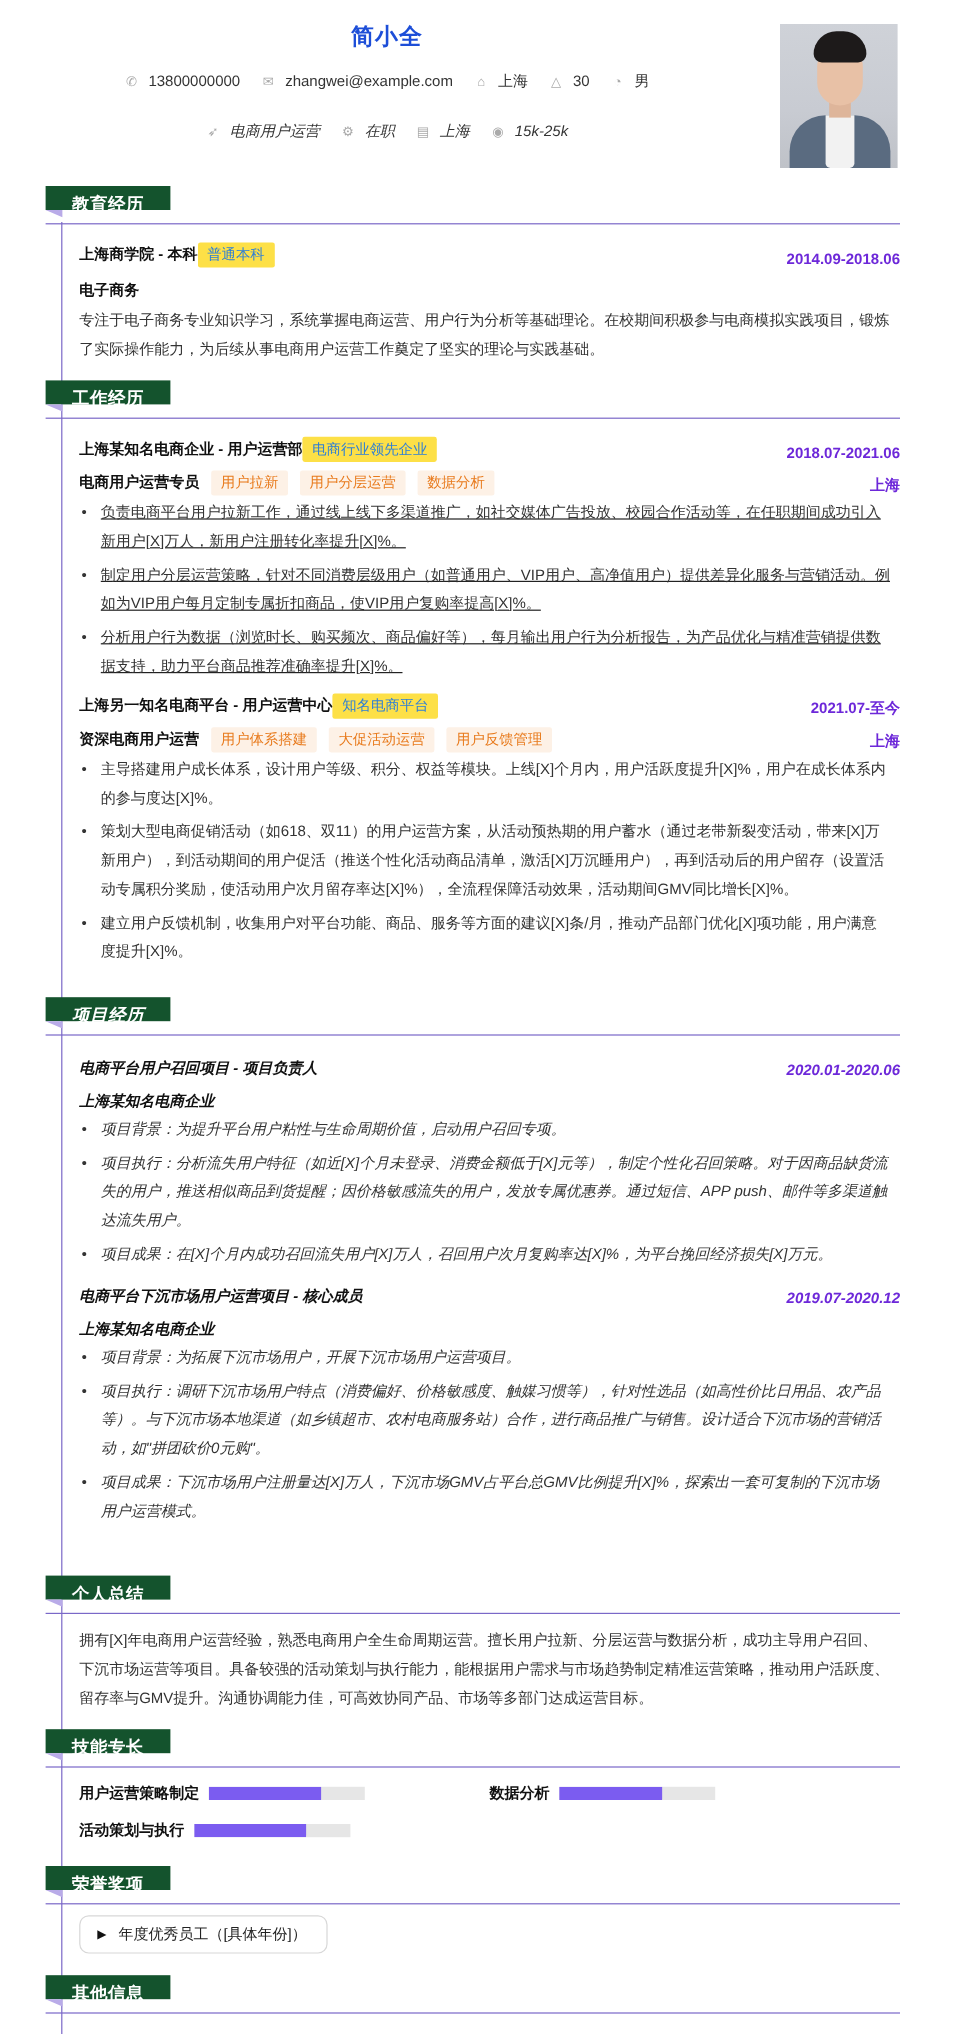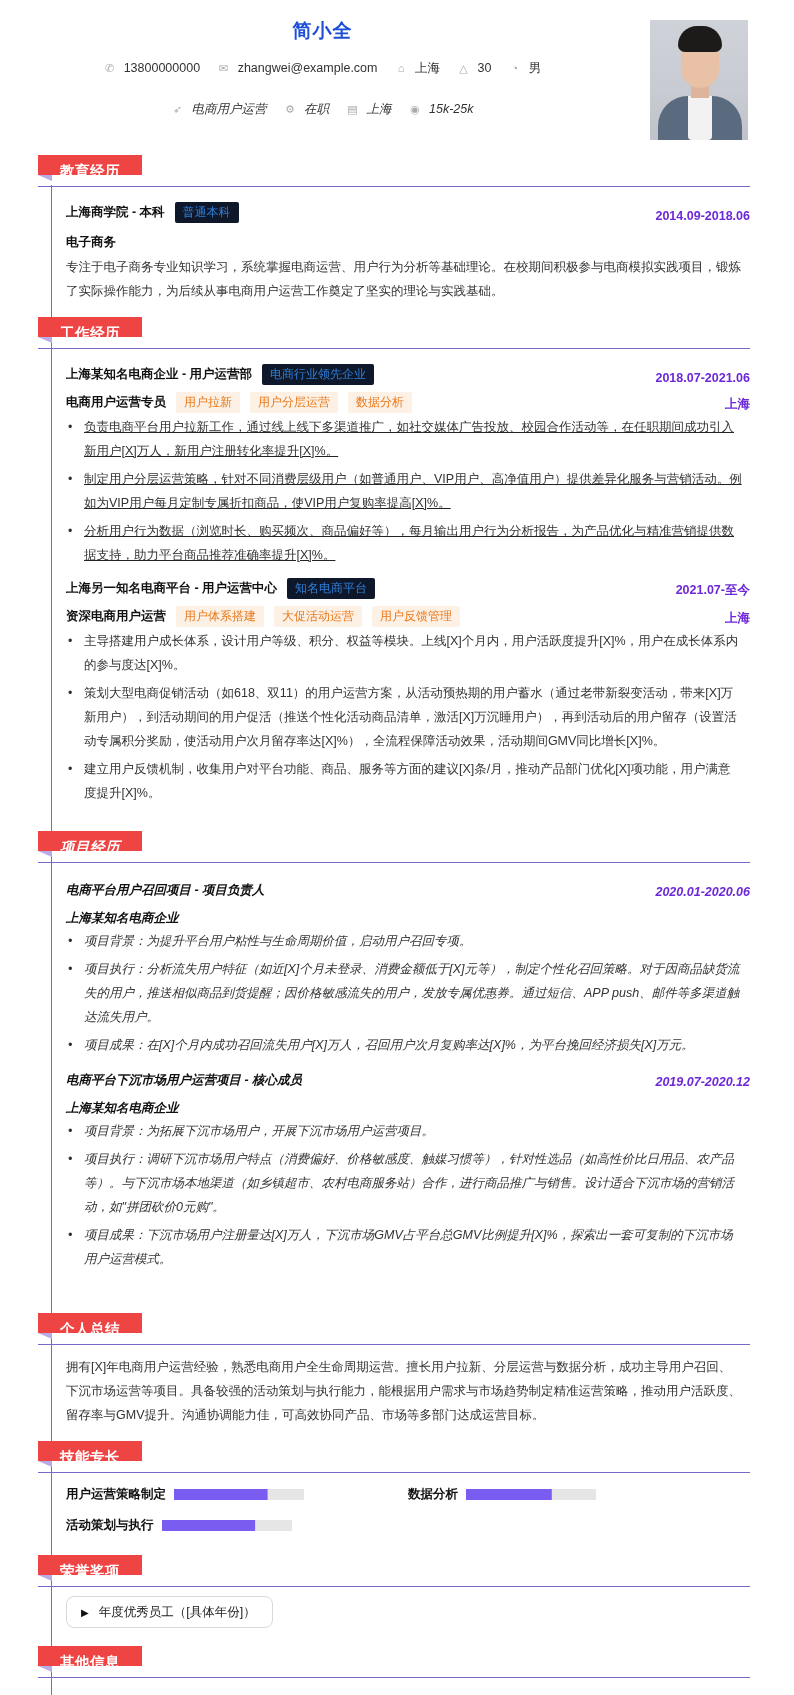--- a/index.html
+++ b/index.html
@@ -36,37 +36,37 @@
   .photo .face { position: absolute; left: 31px; top: 20px; width: 38px; height: 48px; background: #e8c1a6; border-radius: 16px 16px 20px 20px; }
   .photo .neck { position: absolute; left: 41px; top: 62px; width: 18px; height: 16px; background: #deb59a; }
   .photo .shirt { position: absolute; left: 8px; top: 76px; width: 84px; height: 50px; background: #5a6b80; border-radius: 30px 30px 0 0; }
   .photo .tee { position: absolute; left: 38px; top: 76px; width: 24px; height: 44px; background: #f2f2f2; border-radius: 0 0 4px 4px; }
 
   
   .section { position: relative; margin-left: 38px; width: 712px; }
   .sec-head { position: relative; height: 32px; }
   .sec-tab {
     position: absolute; left: 0; top: 0; height: 20px; padding: 0 22px 0 22px;
-    background: #ef4444; color: #fff; font-size: 14.5px; font-weight: bold;
+    background: #14532d; color: #fff; font-size: 14.5px; font-weight: bold;
     line-height: 32px; letter-spacing: 0.5px;
   }
   .sec-tab::after {
     content: ""; position: absolute; left: 0; bottom: -6px; width: 0; height: 0;
     border-top: 6px solid #b9abe8; border-left: 14px solid transparent;
   }
   .sec-rule { position: absolute; left: 0; right: 0; bottom: 0; height: 1px; background: #7a68c8; }
   .sec-body { padding: 8px 0 0 28px; }
 
   .row { display: flex; align-items: flex-end; justify-content: space-between; min-height: 28px; }
   .row .left { display: flex; align-items: center; }
   .bold { font-weight: bold; color: #111; font-size: 12.5px; }
   .date { font-weight: bold; color: #6d28d9; font-size: 12.5px; }
   .tag-blue {
-    display: inline-block; background: #0f172a; color: #2f7fd6; font-size: 12px;
-    padding: 2px 8px; margin-left: 10px; border-radius: 2px;
+    display: inline-block; background: #fde047; color: #2f7fd6; font-size: 12px;
+    padding: 2px 8px; border-radius: 2px;
   }
   .tag-orange {
     display: inline-block; background: #fdf1e6; color: #e87a1c; font-size: 12px;
     padding: 2px 8px; margin-left: 10px; border-radius: 2px;
   }
   .para { line-height: 24px; font-size: 12.5px; color: #333; padding-right: 8px; }
   ul.bullets { list-style: none; }
   ul.bullets li {
     position: relative; padding-left: 18px; line-height: 24px; font-size: 12.5px; color: #333;
     margin-bottom: 4px; padding-right: 8px;

